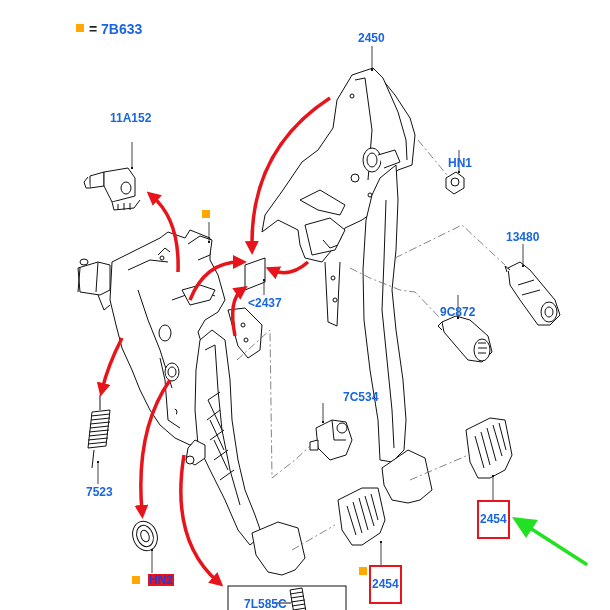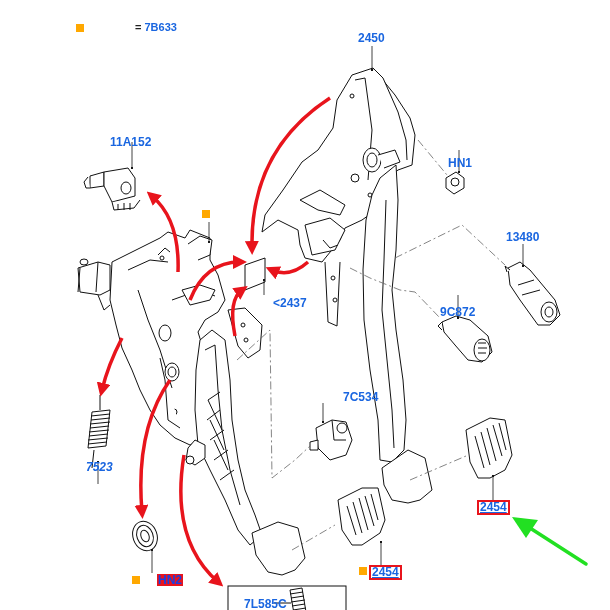--- a/index.html
+++ b/index.html
@@ -1,22 +1,22 @@
 <!DOCTYPE html>
 <html><head>
 <meta charset="utf-8">
 <style>
   html, body { margin:0; padding:0; background:#ffffff; }
   body { width:610px; height:610px; position:relative; overflow:hidden; font-family:"Liberation Sans", sans-serif; }
   #diagram { position:absolute; left:0; top:0; width:610px; height:610px; }
   .lbl { position:absolute; font-family:"Liberation Sans", sans-serif; font-weight:bold; font-size:12px; color:#1a66e0; white-space:nowrap; line-height:12px; }
-  .lbl.hl { border:2px solid #e8141c; padding:0 1px; line-height:11px;text-decoration:underline; }
+  .lbl.hl { border:2px solid #e8141c; padding:12px 1px; line-height:11px; }
   .lbl.hl-fill { background:#e8141c; color:#1a3fe0; padding:0 1px; }
   .swatch { position:absolute; width:8px; height:8px; background:#ffa800; }
-  .legend-text { position:absolute; font-family:"Liberation Sans", sans-serif; font-weight:bold; font-size:11px; color:#1a66e0;margin-left:46px; }
+  .legend-text { position:absolute; font-family:"Liberation Sans", sans-serif; font-weight:bold; font-size:14px; color:#1a66e0; }
   .legend-eq { color:#222; }
 </style>
 </head>
 <body>
 
 <svg id="diagram" viewBox="0 0 610 610" xmlns="http://www.w3.org/2000/svg">
   <defs>
     <marker id="redHead" viewBox="0 0 10 10" refX="5" refY="5" markerWidth="4" markerHeight="4" orient="auto-start-reverse">
       <path d="M0,0 L10,5 L0,10 z" fill="#e8141c"></path>
     </marker>
@@ -202,29 +202,29 @@
 
 <div class="swatch" style="left:76px; top:24px;"></div>
 <div class="legend-text" style="left:89px; top:21px;">
   <span class="legend-eq">=</span>
   <span>7B633</span>
 </div>
 
 <div class="swatch" style="left:202px; top:210px;"></div>
 
 <div class="lbl" style="left:358px; top:32px;">2450</div>
-<div class="lbl" style="left:110px; top:136px;">11A152</div>
+<div class="lbl" style="left:110px; top:112px;">11A152</div>
 <div class="lbl" style="left:448px; top:137px;margin-top:20px;">HN1</div>
 <div class="lbl" style="left:506px; top:231px;">13480</div>
 <div class="lbl" style="left:440px; top:283px;margin-top:23px;">9C872</div>
-<div class="lbl" style="left:248px; top:297px;margin-left:25px;">&lt;2437</div>
+<div class="lbl" style="left:248px; top:297px;">&lt;2437</div>
 <div class="lbl" style="left:306px; top:391px;margin-left:37px;">7C534</div>
-<div class="lbl" style="left:86px; top:461px;font-style:italic;">7523</div>
+<div class="lbl" style="left:86px; top:486px;">7523</div>
 
 <div class="swatch" style="left:132px; top:576px;"></div>
-<div class="lbl hl-fill" style="left:157px; top:574px;text-align:center;">HN2</div>
+<div class="lbl hl-fill" style="left:148px; top:574px;text-align:center;">HN2</div>
 
 <div class="lbl" style="left:234px; top:598px;margin-left:10px;">7L585C</div>
 
 <div class="swatch" style="left:359px; top:567px;"></div>
 <div class="lbl hl" style="left:369px; top:565px;">2454</div>
 
 <div class="lbl hl" style="left:477px; top:500px;">2454</div>
 
 </body></html>

